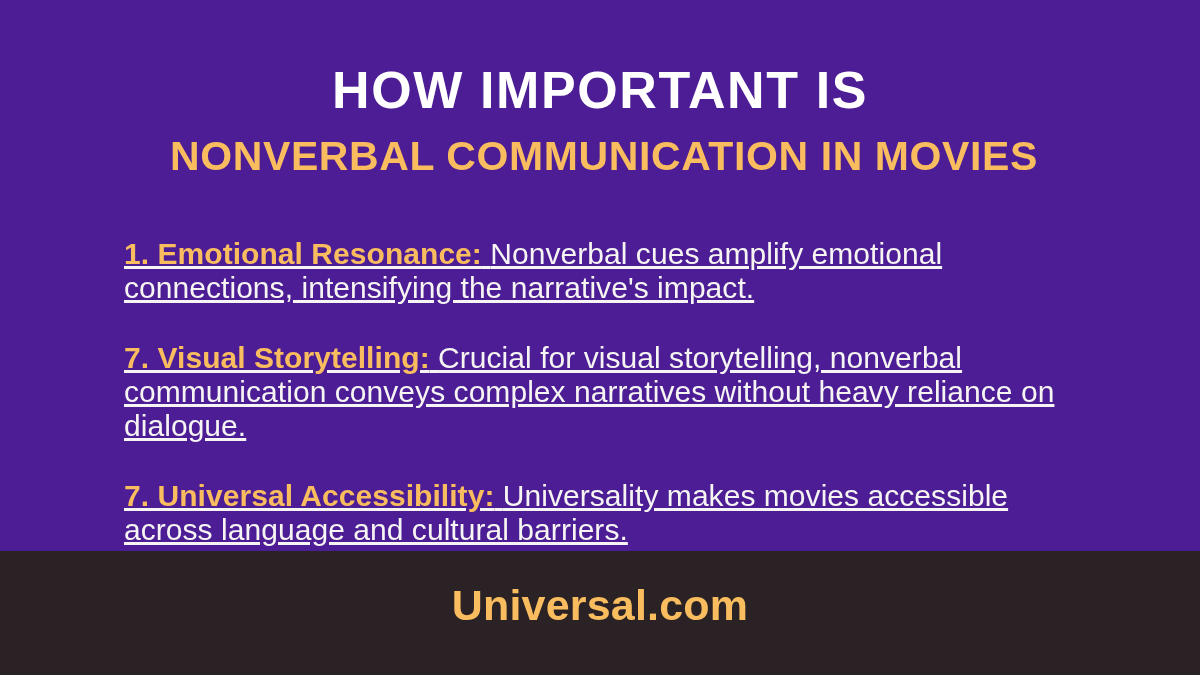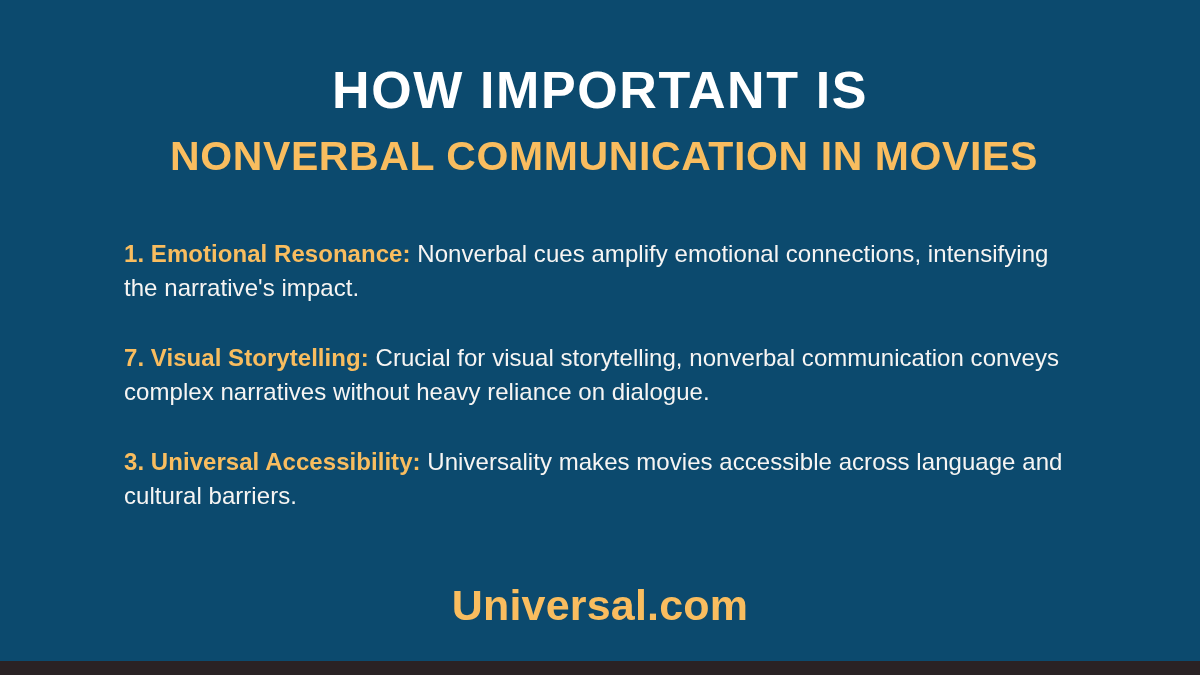--- a/index.html
+++ b/index.html
@@ -12,22 +12,22 @@
     height: 675px;
     overflow: hidden;
     background: #2a2224;
     font-family: "Liberation Sans", sans-serif;
     -webkit-font-smoothing: antialiased;
   }
 
   .slide {
     position: relative;
     width: 1200px;
-    height: 661px;
-    background: #0c4a6e;
+    height: 551px;
+    background: #4c1d95;
     box-sizing: border-box;
   }
 
   
   .heading {
     position: absolute;
     left: 0;
     top: 60px;
     width: 1200px;
     text-align: center;
@@ -55,24 +55,25 @@
 
   
   .body-list {
     position: absolute;
     left: 124px;
     top: 237px;
     width: 948px;
   }
   .body-item {
     margin: 0 0 36px 0;
-    font-size: 24px;
+    font-size: 30px;
     line-height: 34px;
     color: #f7f5f3;
     letter-spacing: 0.05px;
+    text-decoration: underline;
   }
   .body-item:last-child {
     margin-bottom: 0;
   }
   .item-label {
     font-weight: bold;
     color: #f9bd5f;
   }
   .item-text {
     font-weight: normal;
@@ -111,21 +112,21 @@
       <span class="item-label">1. Emotional Resonance:</span>
       <span class="item-text">Nonverbal cues amplify emotional connections, intensifying the narrative's impact.</span>
     </p>
 
     <p class="body-item">
       <span class="item-label">7. Visual Storytelling:</span>
       <span class="item-text">Crucial for visual storytelling, nonverbal communication conveys complex narratives without heavy reliance on dialogue.</span>
     </p>
 
     <p class="body-item">
-      <span class="item-label">3. Universal Accessibility:</span>
+      <span class="item-label">7. Universal Accessibility:</span>
       <span class="item-text">Universality makes movies accessible across language and cultural barriers.</span>
     </p>
 
   </div>
 
   <div class="brand">
     <span class="brand-text">Universal.com</span>
   </div>
 
 </div>

